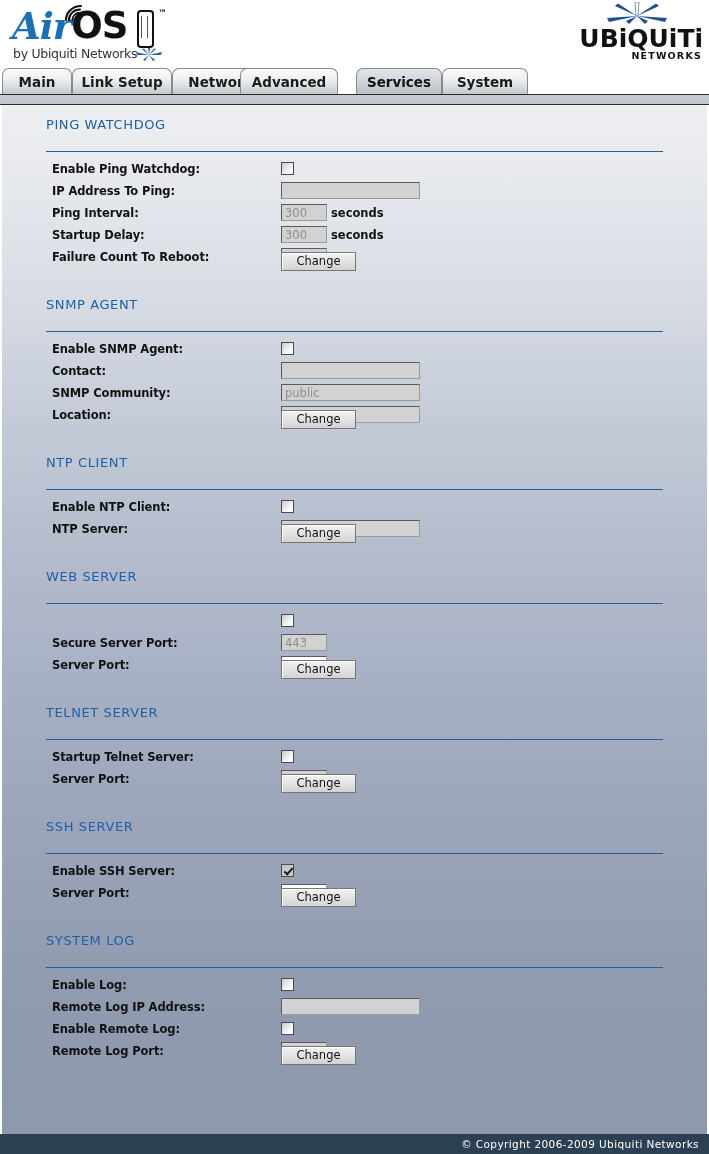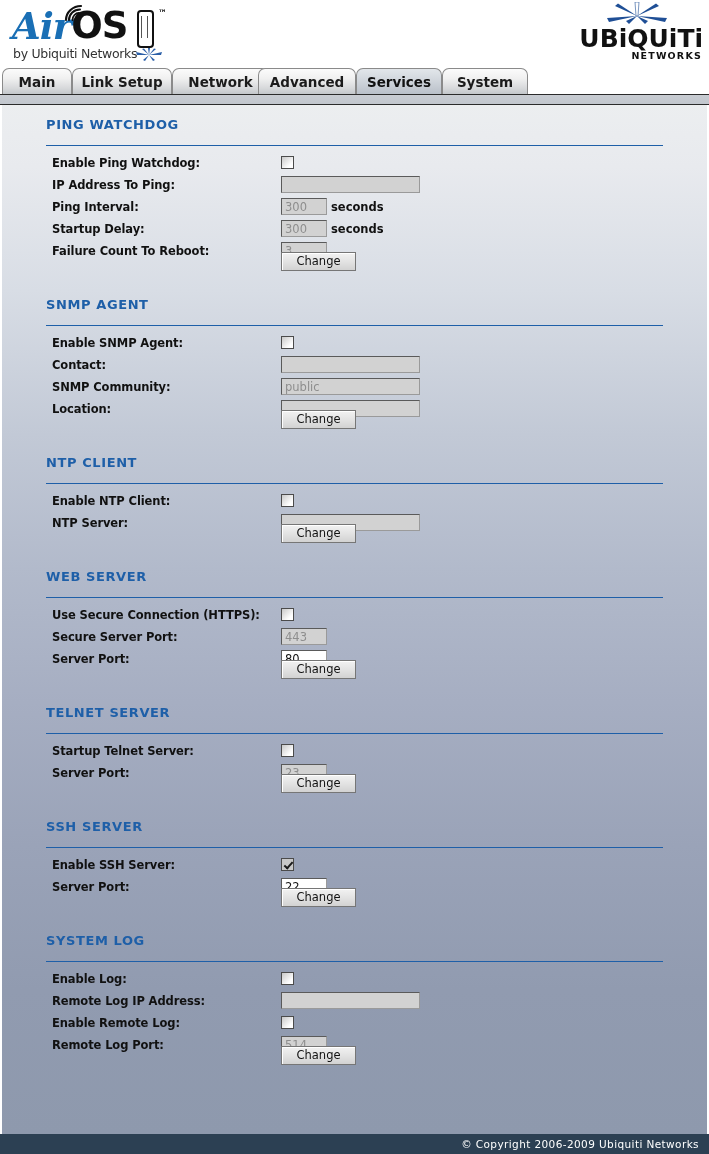--- a/index.html
+++ b/index.html
@@ -209,24 +209,24 @@
     box-sizing: border-box;
     overflow: hidden;
   }
 
   .section {
     position: relative;
     margin: 0 22px 0 22px;
   }
   .section-title {
     font-size: 13px;
-    font-weight: bold;
+    font-weight: normal;
     color: #1e5fa8;
     letter-spacing: 0.6px;
-    padding-bottom: 12px;
+    padding-bottom: 18px;
     border-bottom: 1px solid #1e5fa8;
     line-height: 16px;
     white-space: nowrap;
   }
   .rows { padding-top: 6px; }
 
   .row {
     position: relative;
     height: 22px;
     line-height: 22px;
@@ -389,21 +389,21 @@
       <div class="ubnt-networks">NETWORKS</div>
     </div>
 
     <div id="model-name"><span>BULLET</span><span class="sup">2</span></div>
   </div>
 
   <div id="tabbar">
       <div class="tab" style="left: 2px; width: 70px;">Main</div>
       <div class="tab" style="left: 72px; width: 100px;">Link Setup</div>
       <div class="tab" style="left: 172px; width: 97px;">Network</div>
-      <div class="tab" style="left: 258px; width: 98px;">Advanced</div>
+      <div class="tab" style="left: 240px; width: 98px;">Advanced</div>
       <div class="tab active" style="left: 356px; width: 86px;">Services</div>
       <div class="tab" style="left: 442px; width: 86px;">System</div>
     </div>
   <div id="tab-underline"></div>
 
   <div id="content">
       <div class="section" style="position: absolute; left: 22px; right: 22px; top: 12px;">
         <div class="section-title">PING WATCHDOG</div>
         <div class="rows">
           <div class="row">
@@ -464,21 +464,20 @@
             <div class="label">NTP Server:</div>
             <div class="ctl"><input type="text" class="inp wide" disabled="disabled" value="" style=""></div>
           </div>
         </div>
         <div class="btn-change" style="top: 69px;">Change</div>
       </div>
       <div class="section" style="position: absolute; left: 22px; right: 22px; top: 464px;">
         <div class="section-title">WEB SERVER</div>
         <div class="rows">
           <div class="row">
-            <div class="label">Use Secure Connection (HTTPS):</div>
             <div class="ctl"><span class="cb"></span></div>
           </div>
           <div class="row">
             <div class="label">Secure Server Port:</div>
             <div class="ctl"><input type="text" class="inp narrow" disabled="disabled" value="443" style=""></div>
           </div>
           <div class="row">
             <div class="label">Server Port:</div>
             <div class="ctl"><input type="text" class="inp narrow enabled" value="80" style=""></div>
           </div>

